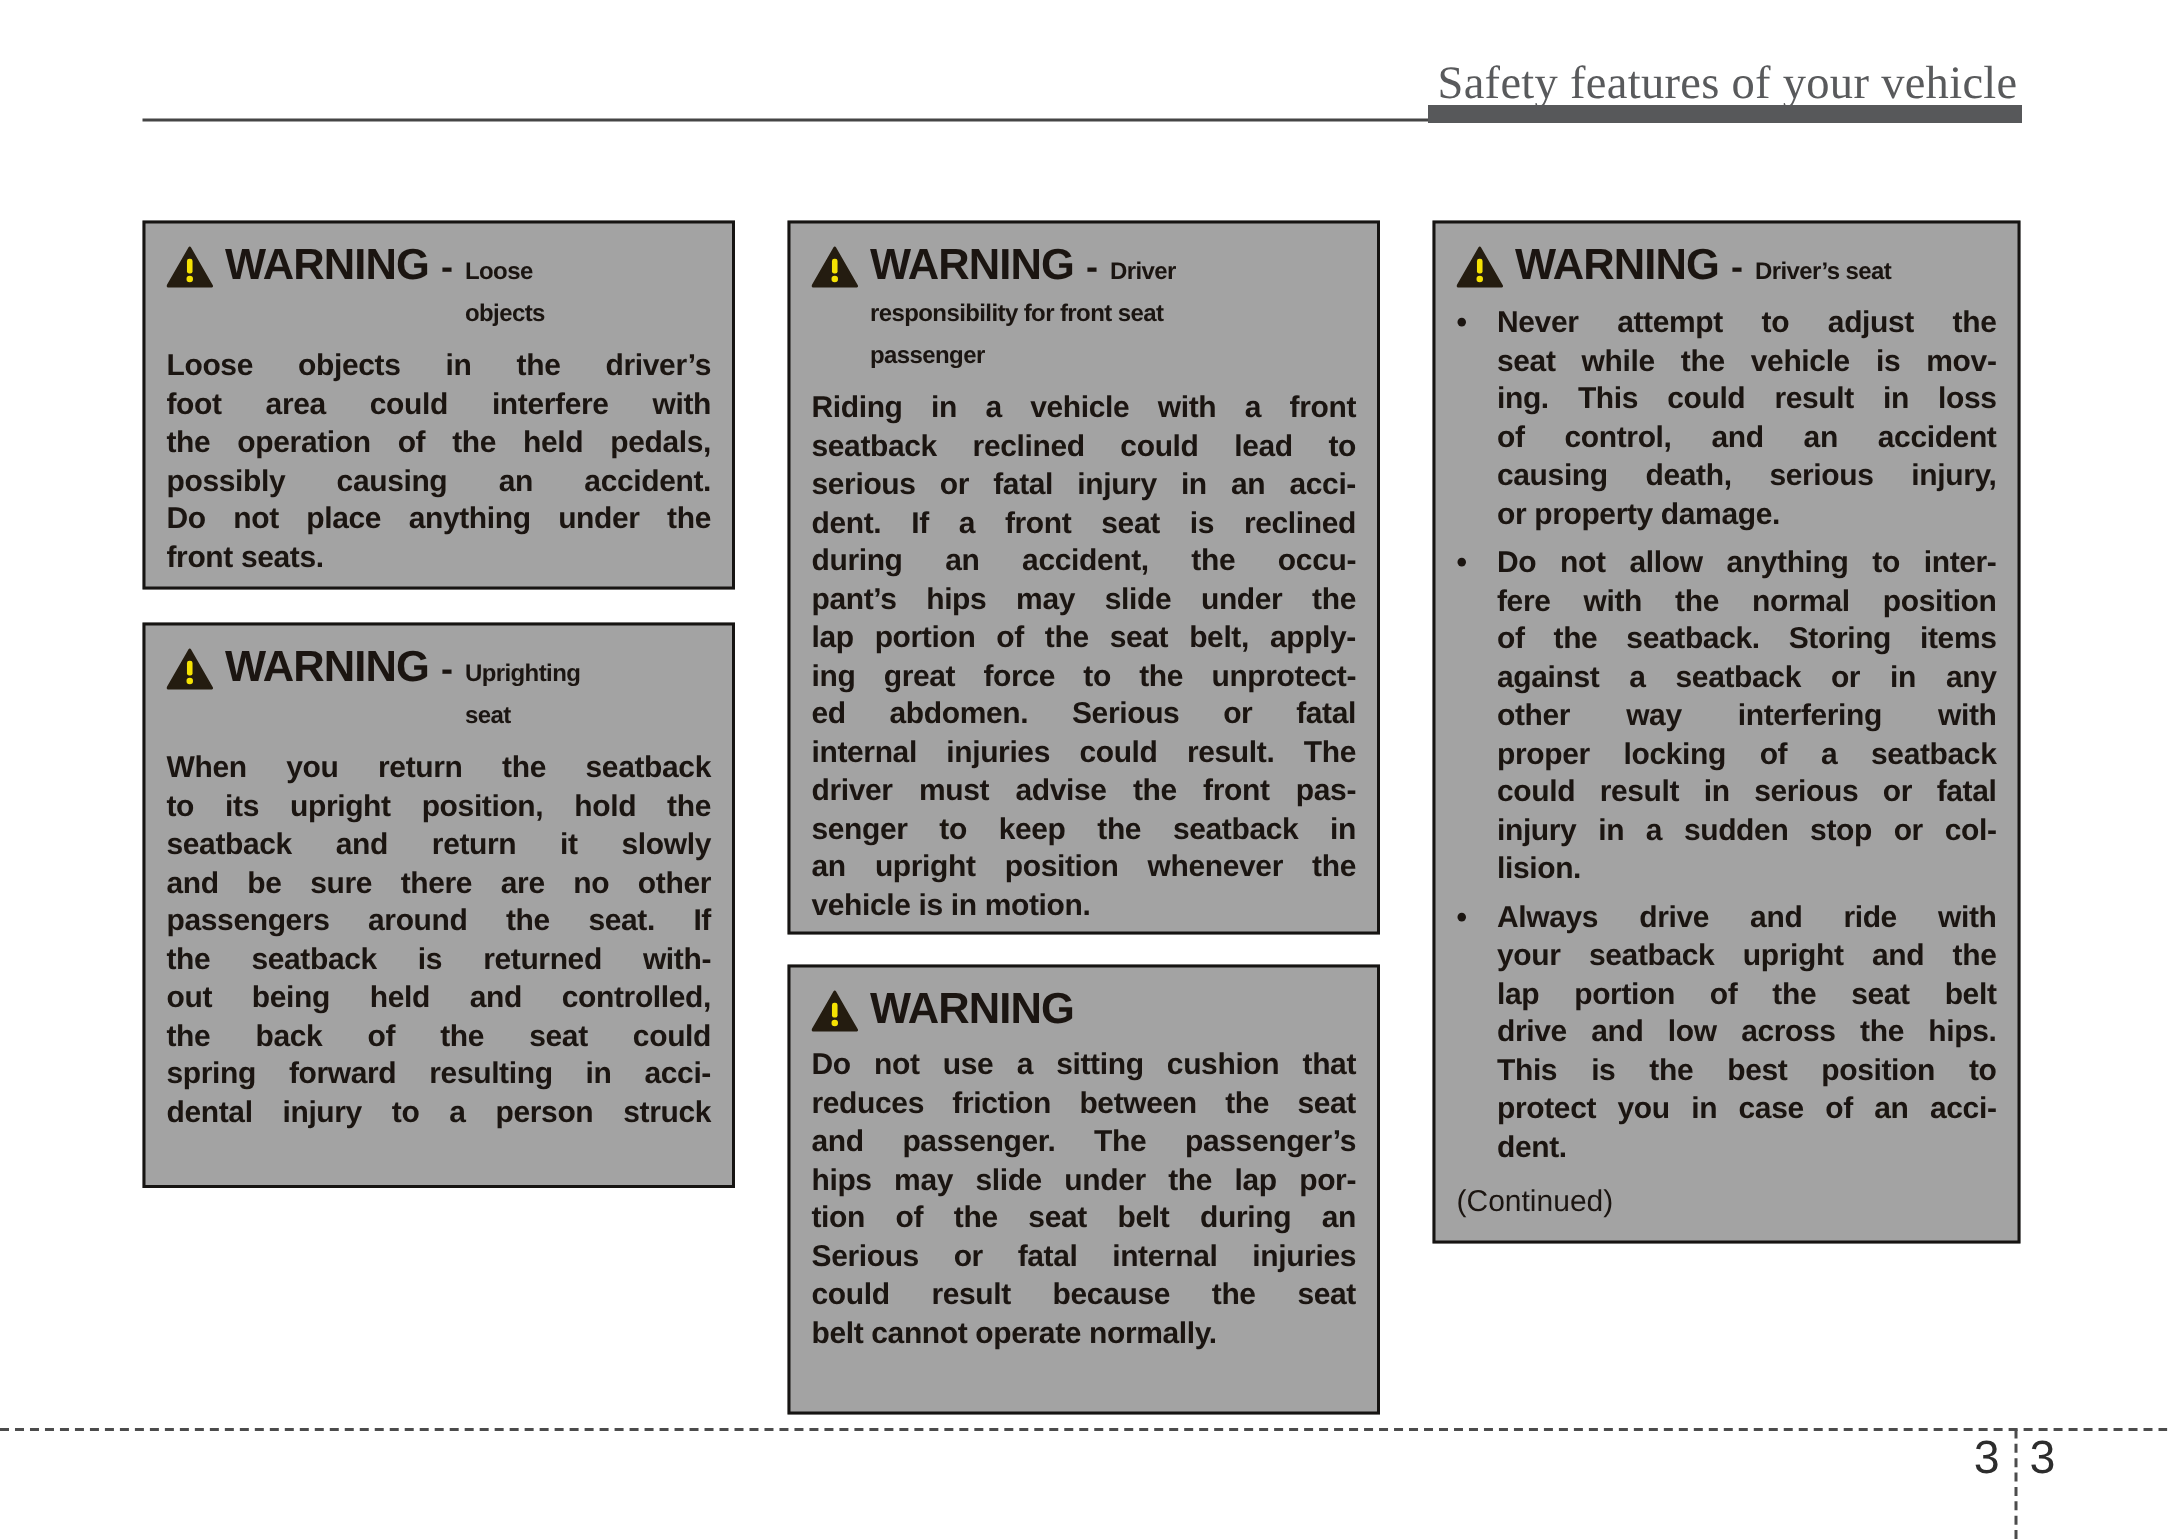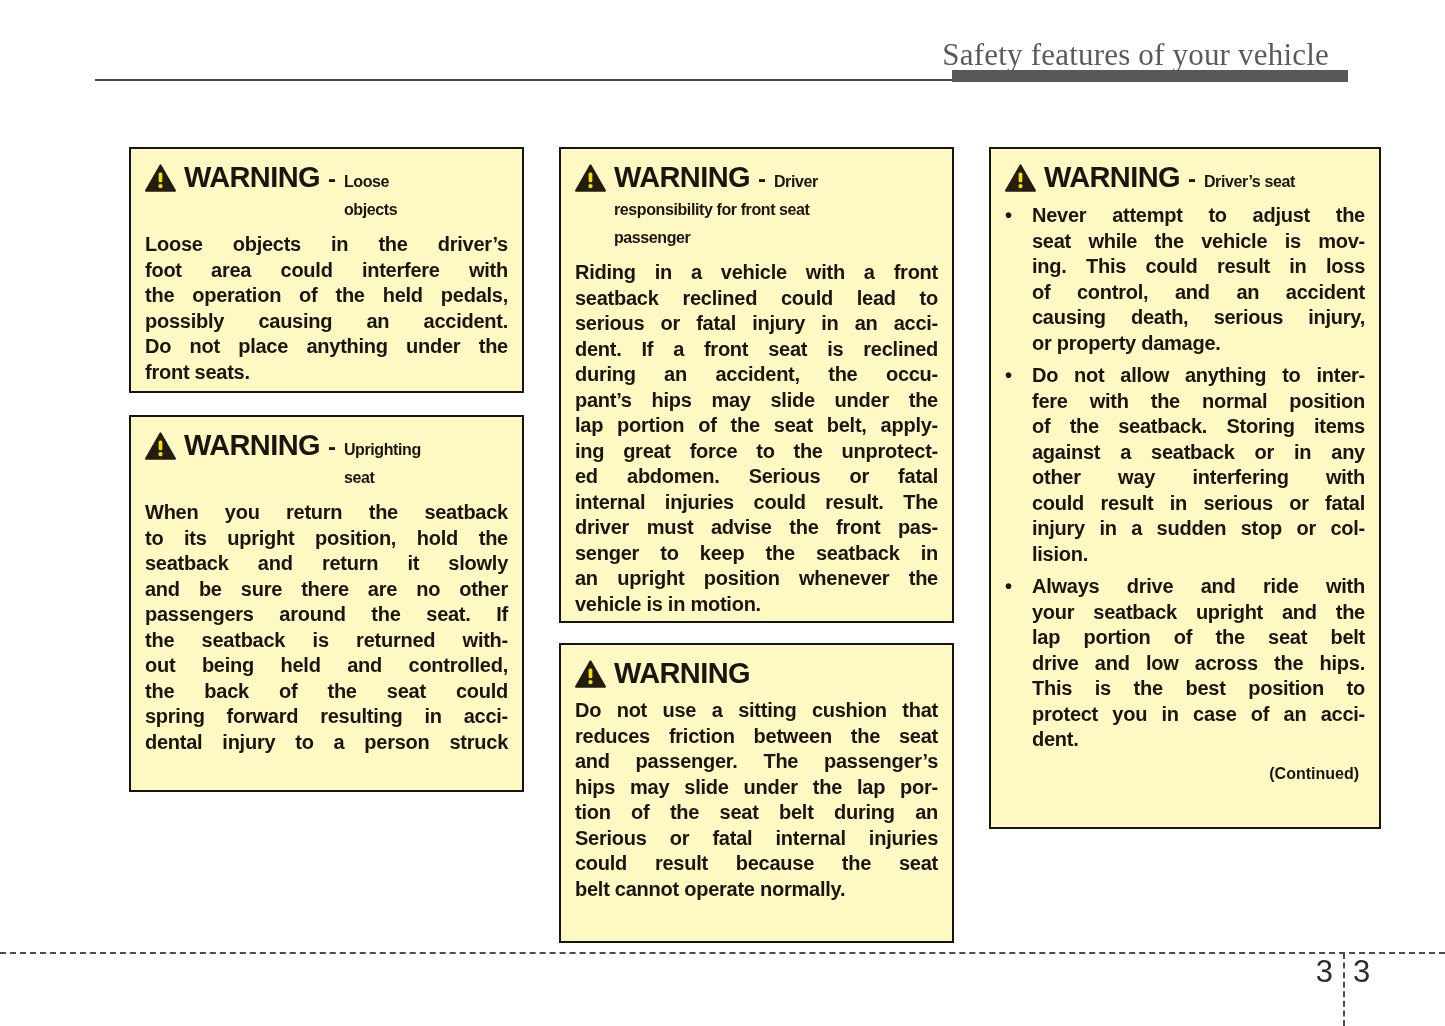--- a/index.html
+++ b/index.html
@@ -3,32 +3,32 @@
 <meta charset="utf-8">
 <style>
   html,body { margin:0; padding:0; background:#ffffff; }
   .page {
     position:relative; width:1445px; height:1026px; background:#ffffff;
     font-family:"Liberation Sans", sans-serif; overflow:hidden;
   }
 
   
   .hdr-title {
-    position:absolute; top:38px; right:116px;
+    position:absolute; top:38px; right:100px;
     font-family:"Liberation Serif", serif;
     font-size:31px; line-height:34px; color:#595a5c; letter-spacing:0.2px;
   }
   .hdr-rule { position:absolute; left:95px; top:79px; width:1253px; height:2px; background:#454545; }
   .hdr-bar  { position:absolute; left:952px; top:70px; width:396px; height:12px; background:#57585a; }
 
   
   .wbox {
     position:absolute; box-sizing:border-box;
-    background:#fef9c3; border:2px solid #161412;
-    padding:11px 14px 16px 14px; color:#1b1511;margin-left:34px;
+    background:#a3a3a3; border:2px solid #161412;
+    padding:11px 14px 16px 14px; color:#1b1511;
   }
   #box-loose      { left:95px;  top:147px; width:395px; height:246px; }
   #box-uprighting { left:95px;  top:415px; width:395px; height:377px; }
   #box-driver-resp{ left:525px; top:147px; width:395px; height:476px; }
   #box-cushion    { left:525px; top:643px; width:395px; height:300px; }
   #box-driver-seat{ left:955px; top:147px; width:392px; height:682px; }
 
   .trow { display:flex; align-items:baseline; }
   .tri { flex:none; width:31px; height:28px; margin-right:8px; align-self:flex-start; margin-top:4px; }
   .wlabel { font-size:29px; font-weight:bold; line-height:34px; letter-spacing:-0.6px; white-space:nowrap; }
@@ -44,21 +44,21 @@
   .jline {
     font-size:20px; font-weight:bold; line-height:25.5px; letter-spacing:-0.25px;
     text-align:justify; text-align-last:justify; color:#1b1511;
   }
   .jline.last { text-align-last:left; }
 
   .bullet { display:flex; margin-top:7px; }
   .bdot { flex:none; width:27px; font-size:20px; font-weight:bold; line-height:25.5px; }
   .bcontent { flex:1; min-width:0; }
 
-  .continued { margin-top:12px; padding-right:6px; text-align:right; font-size:16px; font-weight:bold; }
+  .continued { margin-top:12px; padding-right:6px; text-align:left; font-size:20px; font-weight:normal; }
 
   
   .f-dash-h { position:absolute; left:0; top:952px; width:1445px; height:0; border-top:2px dashed #4c4c4c; }
   .f-dash-v { position:absolute; left:1343px; top:953px; height:73px; width:0; border-left:2px dashed #4c4c4c; }
   .f-num { position:absolute; top:955px; font-size:31px; line-height:34px; color:#2d2d2d; }
   .f-chapter { left:1295px; width:38px; text-align:right; }
   .f-page { left:1353px; }
 </style>
 </head>
 <body>
@@ -212,20 +212,21 @@
         </div>
     </div>
     <div class="bullet">
       <span class="bdot">•</span>
       <div class="bcontent">
           <div class="jline">Do not allow anything to inter-</div>
           <div class="jline">fere with the normal position</div>
           <div class="jline">of the seatback. Storing items</div>
           <div class="jline">against a seatback or in any</div>
           <div class="jline">other way interfering with</div>
+          <div class="jline">proper locking of a seatback</div>
           <div class="jline">could result in serious or fatal</div>
           <div class="jline">injury in a sudden stop or col-</div>
           <div class="jline last">lision.</div>
         </div>
     </div>
     <div class="bullet">
       <span class="bdot">•</span>
       <div class="bcontent">
           <div class="jline">Always drive and ride with</div>
           <div class="jline">your seatback upright and the</div>

